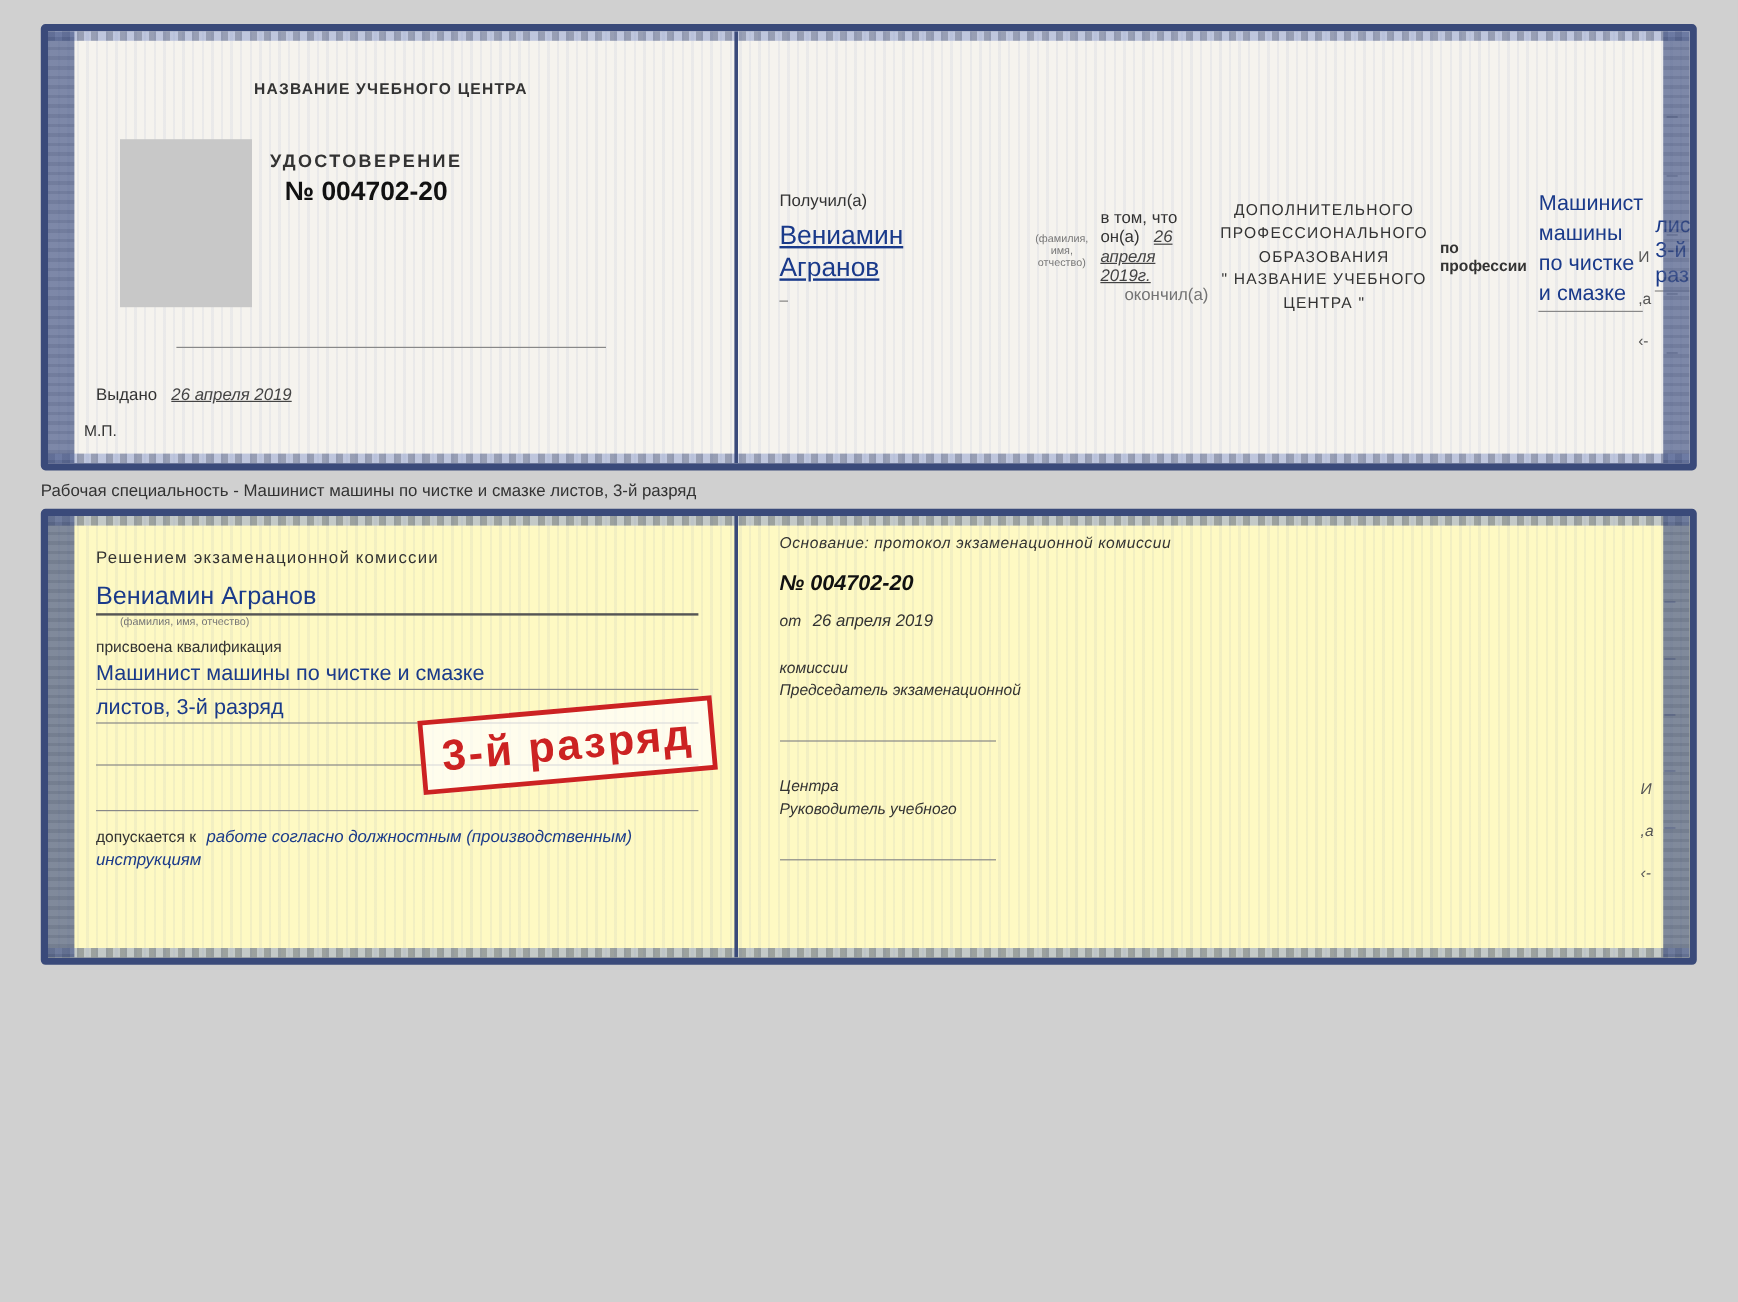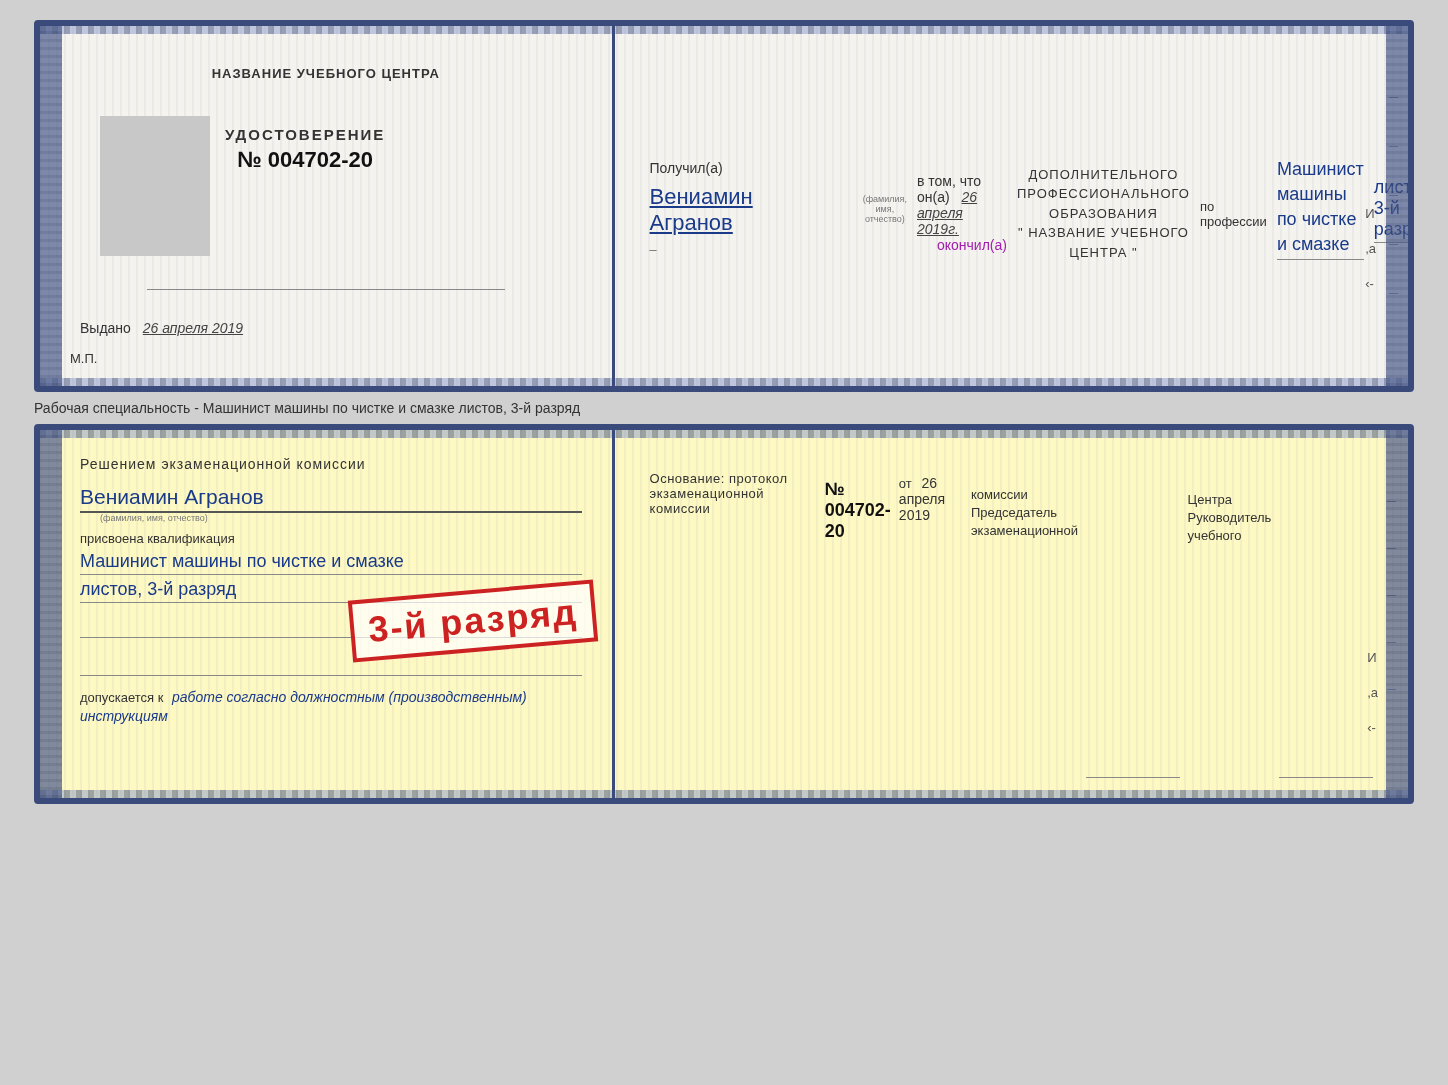--- a/index.html
+++ b/index.html
@@ -256,25 +256,26 @@
       width: 42%;
       border-right: 3px solid #3a4a7a;
       padding: 25px 30px 20px 40px;
       display: flex;
       flex-direction: column;
       position: relative;
     }
 
     .cert2-right {
       width: 58%;
-      padding: 41px 35px 20px 35px;
-      display: flex;
-      flex-direction: row;
+      padding: 15px 35px 20px 35px;
+      display: flex;
+      flex-direction: column;
       gap: 8px;
       position: relative;
+      font-style: italic;
     }
 
     .decision-label {
       font-size: 14px;
       font-family: Arial, sans-serif;
       color: #333;
       letter-spacing: 1px;
       text-align: left;
       line-height: 1.4;
     }
@@ -508,29 +509,29 @@
       <div style="display:flex; align-items:baseline; gap:6px; flex-wrap:wrap;">
         <span class="received-line">Получил(а)</span>
         <span class="handwritten-name">Вениамин Агранов</span>
         <span style="font-size:14px; color:#555;">–</span>
       </div>
       <div class="fio-sub" style="margin-left:100px;">(фамилия, имя, отчество)</div>
 
       <div class="date-line" style="margin-top:8px;">
         <span>в том, что он(а)</span>
         <span class="date-handwritten" style="margin-left:8px;">26 апреля 2019г.</span>
-        <span style="margin-left:20px; font-family:Arial,sans-serif; font-size:14px; color:#a21caf;">окончил(а)</span>
+        <span style="margin-left:20px; font-family:Arial,sans-serif; font-size:14px; color:#737373;">окончил(а)</span>
       </div>
 
       <div class="ano-text" style="margin-top:10px;">
         <div>ДОПОЛНИТЕЛЬНОГО ПРОФЕССИОНАЛЬНОГО ОБРАЗОВАНИЯ</div>
         <div>"   НАЗВАНИЕ УЧЕБНОГО ЦЕНТРА   "</div>
       </div>
 
-      <div class="profession-label" style="margin-top:10px;">по профессии</div>
+      <div class="profession-label" style="margin-top:10px;font-weight:bold;">по профессии</div>
 
       <span class="profession-handwritten">Машинист машины по чистке и смазке</span>
 
       <span class="profession-handwritten-2">листов, 3-й разряд</span>
 
       <div class="right-col-dashes">
         <span class="right-dash">–</span>
         <span class="right-dash">–</span>
         <span class="right-dash">–</span>
         <span class="right-dash">–</span>

